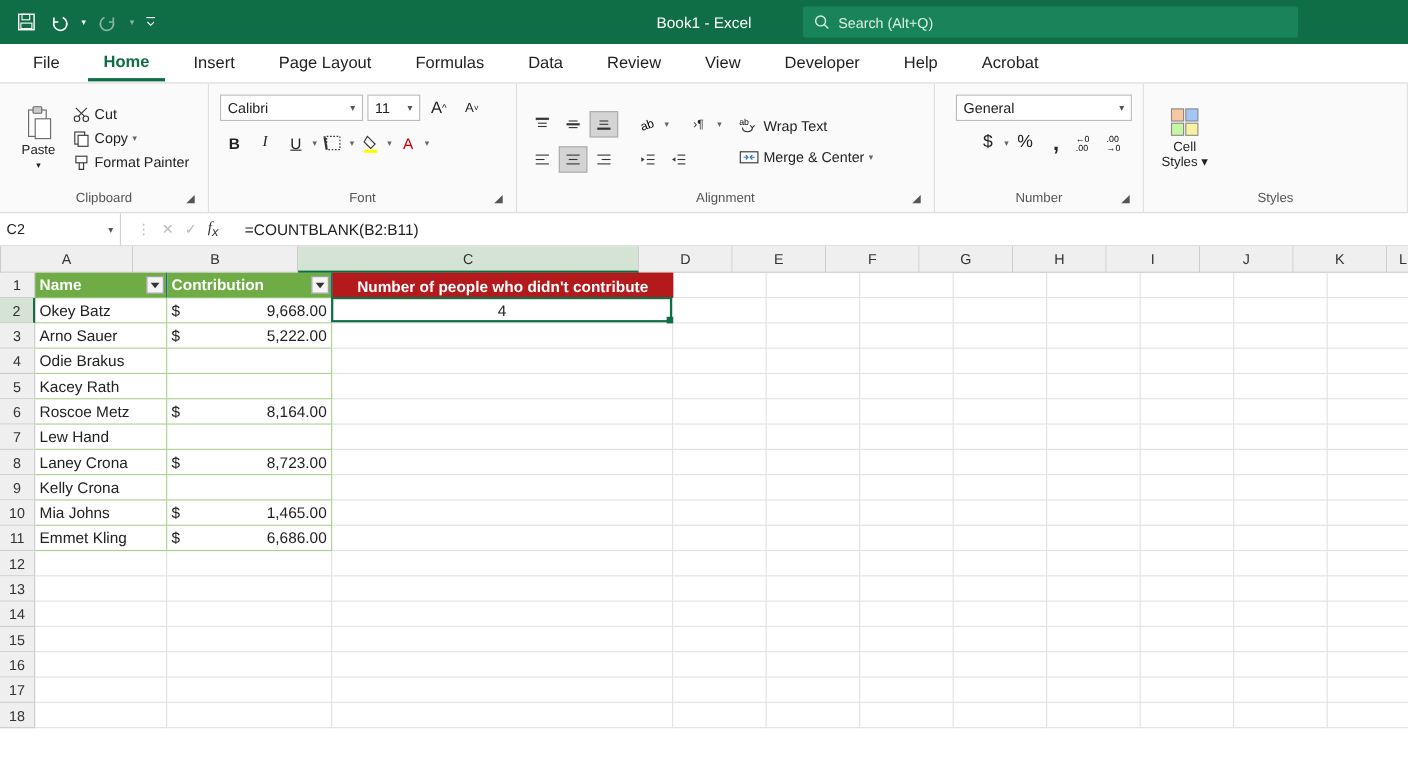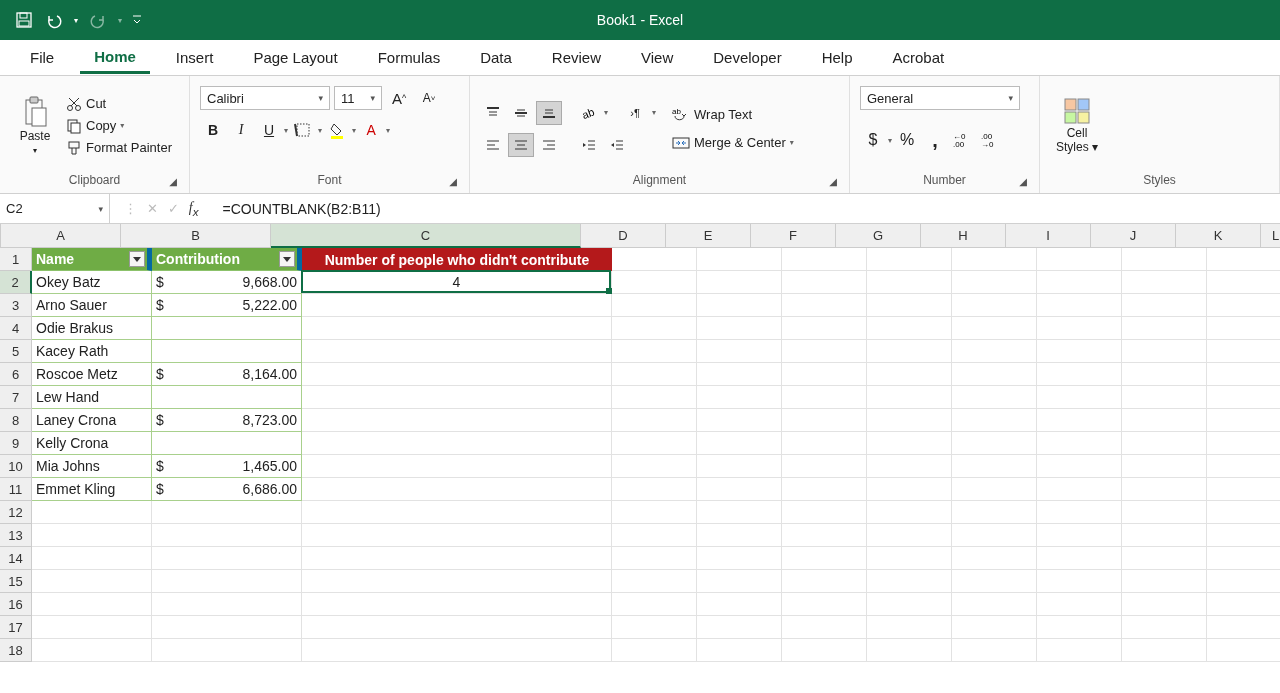--- a/index.html
+++ b/index.html
@@ -54,21 +54,21 @@
 
   .row-headers { display: flex; flex-direction: column; }
   .row-h { width: 32px; background: #efefef; border-right: 1px solid #ccc; border-bottom: 1px solid #ccc; display: flex; align-items: center; justify-content: center; font-size: 13px; color: #333; }
   .row-h.selected { background: #d5e3d5; border-right: 2px solid #0f6e45; }
 
   .cells { position: relative; }
   .row { display: flex; }
   .cell { border-right: 1px solid #e2e2e2; border-bottom: 1px solid #e2e2e2; display: flex; align-items: center; padding: 0 4px; font-size: 14px; overflow: hidden; white-space: nowrap; }
 
   
-  .hdr-green { background: #6fac45; color: #fff; font-weight: 600; border-right: 5px solid #0369a1; border-bottom: 1px solid #8cc26b; position: relative; }
+  .hdr-green { background: #6fac45; color: #fff; font-weight: 600; border-right: 1px solid #0369a1; border-bottom: 1px solid #8cc26b; position: relative; }
   .hdr-red { background: #b4191b; color: #fff; font-weight: 600; border: 1px solid #b4191b; justify-content: center; }
   .tbl-cell { border-right: 1px solid #a8d08c; border-bottom: 1px solid #a8d08c; }
   .filter-btn { position: absolute; right: 2px; top: 3px; width: 16px; height: 16px; background: #f5f5f5; border: 1px solid #999; display: flex; align-items: center; justify-content: center; }
   .filter-btn::after { content: ""; border-left: 4px solid transparent; border-right: 4px solid transparent; border-top: 5px solid #333; }
 
   .money { justify-content: space-between; }
 
   .active-cell-overlay { position: absolute; border: 2px solid #0f6e45; pointer-events: none; }
   .active-cell-overlay::after { content: ""; position: absolute; right: -3px; bottom: -3px; width: 6px; height: 6px; background: #0f6e45; }
 
@@ -105,20 +105,27 @@
         <span style="font-size:8px;">▾</span>
       </div>
     <div class="qat-item" style="width:18px;">
       <svg width="10" height="12">
           <line x1="1" y1="2" x2="9" y2="2" stroke="#fff"></line>
           <path d="M2 6 L5 9 L8 6" fill="none" stroke="#fff"></path>
         </svg>
     </div>
   </div>
   <div class="title-text">Book1  -  Excel</div>
+  <div class="search-wrap">
+    <svg width="14" height="14">
+        <circle cx="6" cy="6" r="4.5" fill="none" stroke="#d8efe4" stroke-width="1.3"></circle>
+        <line x1="9.5" y1="9.5" x2="13" y2="13" stroke="#d8efe4" stroke-width="1.3"></line>
+      </svg>
+    <span class="s-placeholder">Search (Alt+Q)</span>
+  </div>
 </div>
 
 <div class="tabs-row" id="tabs-row">
     <div class="tab">File</div>
     <div class="tab active">Home</div>
     <div class="tab">Insert</div>
     <div class="tab">Page Layout</div>
     <div class="tab">Formulas</div>
     <div class="tab">Data</div>
     <div class="tab">Review</div>
@@ -309,21 +316,21 @@
             </svg>
           <span>Merge &amp; Center</span>
           <span style="font-size:8px;color:#666;">▾</span>
         </div>
       </div>
     </div>
     <div class="group-label"><span>Alignment</span><span class="group-dialog">◢</span></div>
   </div>
 
   <div class="group" style="width:190px;">
-    <div class="group-body" style="flex-direction:column;align-items:flex-start;gap:18px;padding-top:6px;">
+    <div class="group-body" style="flex-direction:column;align-items:flex-end;gap:8px;padding-top:6px;">
       <div class="numfmt-box">
           <span>General</span>
           <span class="dd-arrow">▾</span>
         </div>
       <div style="display:flex;gap:2px;align-items:center;">
         <div class="ribbtn" style="font-size:16px;">$</div>
         <span style="font-size:8px;color:#666;">▾</span>
         <div class="ribbtn" style="font-size:16px;">%</div>
         <div class="ribbtn" style="font-size:20px;font-weight:bold;">,</div>
         <div class="ribbtn">

